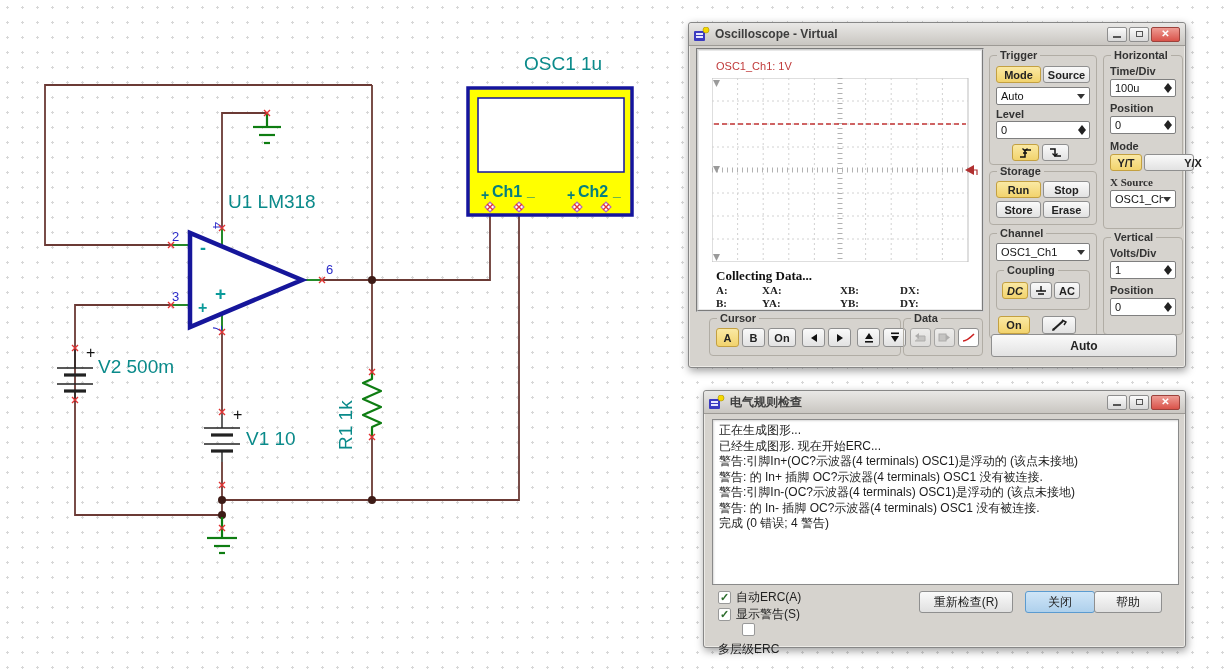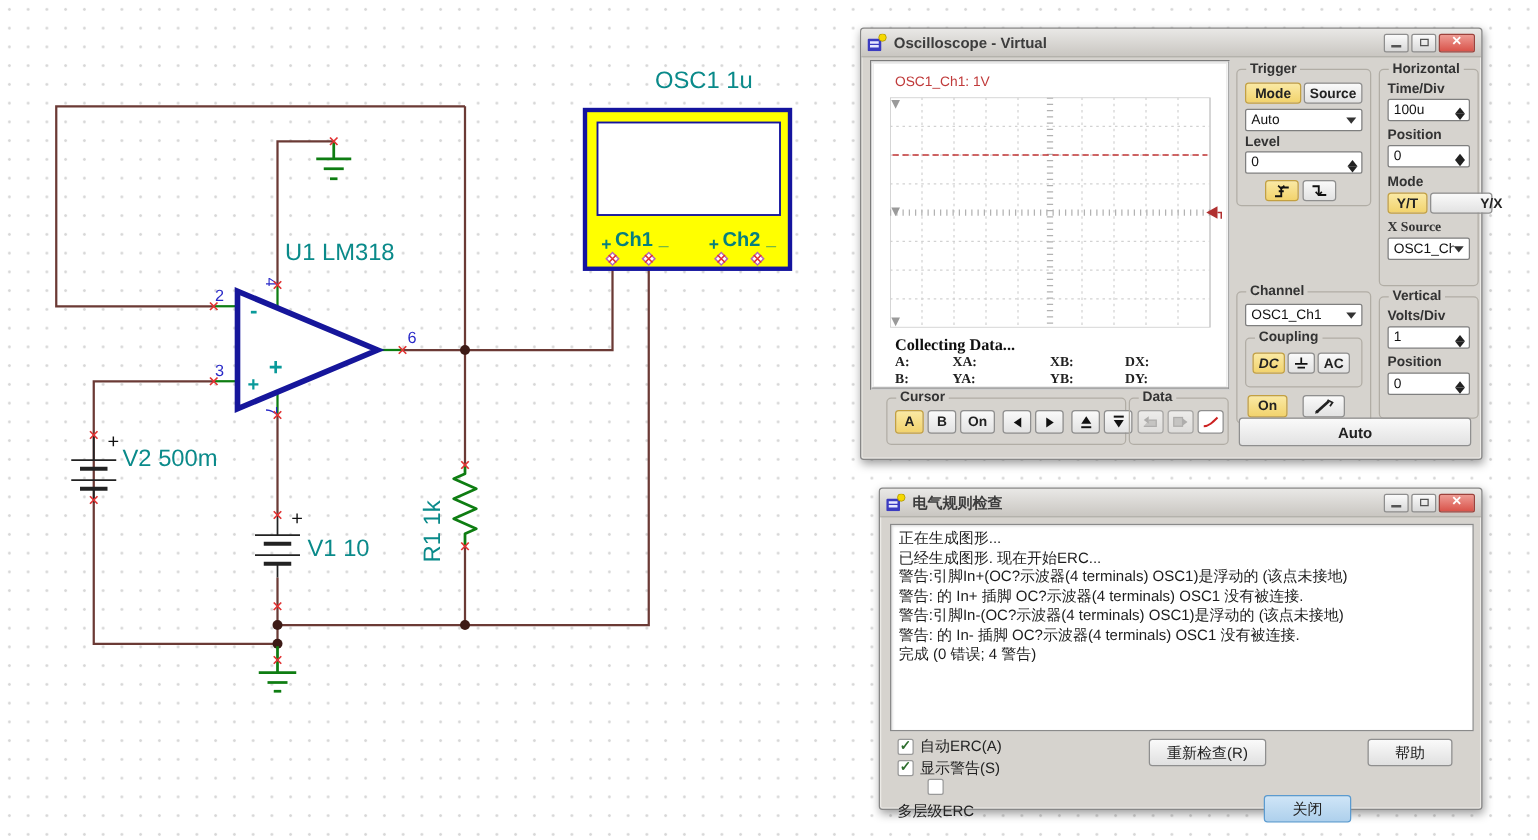--- a/index.html
+++ b/index.html
@@ -55,21 +55,21 @@
   }
   .btn.sel { background:linear-gradient(#fae9a4,#f2d36d); border-color:#c3a041; }
   .dd {
     position:absolute; background:#fff; border:1px solid #7f7f7f; border-radius:2px;
     display:flex; align-items:center; font-size:11px; color:#111; padding:0 4px;
   }
   .dd .dd-val { flex:1; overflow:hidden; white-space:nowrap; }
   .dd-arrow { width:0; height:0; border-left:4px solid transparent; border-right:4px solid transparent; border-top:5px solid #333; }
   .spin {
     position:absolute; background:#fff; border:1px solid #7f7f7f; border-radius:2px;
-    display:flex; align-items:flex-end; font-size:11px; color:#111;
+    display:flex; align-items:center; font-size:11px; color:#111;
   }
   .spin-val { flex:1; padding:2px 4px; white-space:nowrap; }
   .spin-arrows { width:14px; display:flex; flex-direction:column; align-items:center; justify-content:space-evenly; }
   .tri-up { width:0; height:0; border-left:4px solid transparent; border-right:4px solid transparent; border-bottom:5px solid #222; }
   .tri-down { width:0; height:0; border-left:4px solid transparent; border-right:4px solid transparent; border-top:5px solid #222; }
   .ctl-label { position:absolute; font-size:11px; font-weight:bold; color:#333; white-space:nowrap; }
 
   
   .scope-panel {
     position:absolute; left:7px; top:25px; width:288px; height:264px;
@@ -325,20 +325,27 @@
         </svg>
     </div>
     <div class="btn" style="left:52px; top:88px; width:27px; height:17px;">
       <svg width="14" height="12" viewBox="0 0 14 12">
           <path d="M1,2 h5 v7 h6" fill="none" stroke="#111" stroke-width="1.5"></path>
           <path d="M6,6 l-2.5,-2.5 M6,6 l2.5,-2.5" transform="translate(0,3)" fill="none" stroke="#111" stroke-width="1.3"></path>
         </svg>
     </div>
   </div>
 
+  <div class="groupbox" style="left:300px; top:148px; width:108px; height:54px;">
+    <div class="gb-label">Storage</div>
+    <div class="btn sel" style="left:6px; top:9px; width:45px; height:17px;">Run</div>
+    <div class="btn" style="left:53px; top:9px; width:47px; height:17px;">Stop</div>
+    <div class="btn" style="left:6px; top:29px; width:45px; height:17px;">Store</div>
+    <div class="btn" style="left:53px; top:29px; width:47px; height:17px;">Erase</div>
+  </div>
 
   <div class="groupbox" style="left:300px; top:210px; width:108px; height:106px;">
     <div class="gb-label">Channel</div>
     <div class="dd" style="left:6px; top:9px; width:94px; height:18px;">
       <span class="dd-val">OSC1_Ch1</span>
         <span class="dd-arrow"></span>
     </div>
     <div class="groupbox" style="left:6px; top:36px; width:94px; height:40px; border-radius:4px;">
       <div class="gb-label" style="background:#d6d3ce;">Coupling</div>
       <div class="btn sel" style="left:5px; top:11px; width:26px; height:17px;font-style:italic;">DC</div>
@@ -497,15 +504,15 @@
   <div class="cb-row" style="left:14px; top:215px;">
     <span class="cb-box">✓</span>
     <span>显示警告(S)</span>
   </div>
   <div class="cb-row" style="left:14px; top:232px;flex-direction:column;">
     <span class="cb-box"></span>
     <span>多层级ERC</span>
   </div>
 
   <div class="dlg-btn" style="left:215px; top:200px; width:94px;">重新检查(R)</div>
-  <div class="dlg-btn focus" style="left:307px; top:200px; width:70px;margin-top:45px;">关闭</div>
+  <div class="dlg-btn focus" style="left:321px; top:200px; width:70px;">关闭</div>
   <div class="dlg-btn" style="left:390px; top:200px; width:68px;">帮助</div>
 </div>
 
 </body></html>

